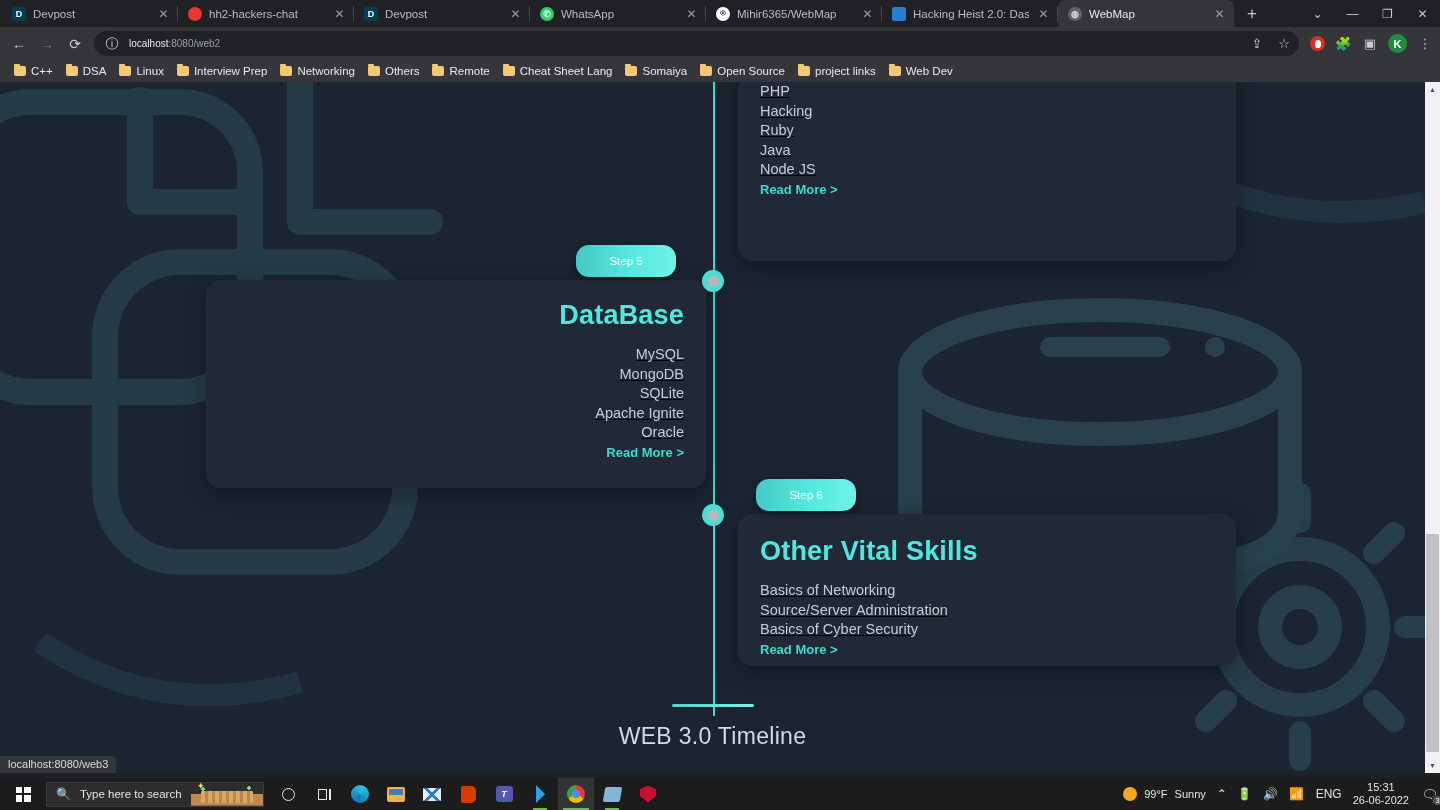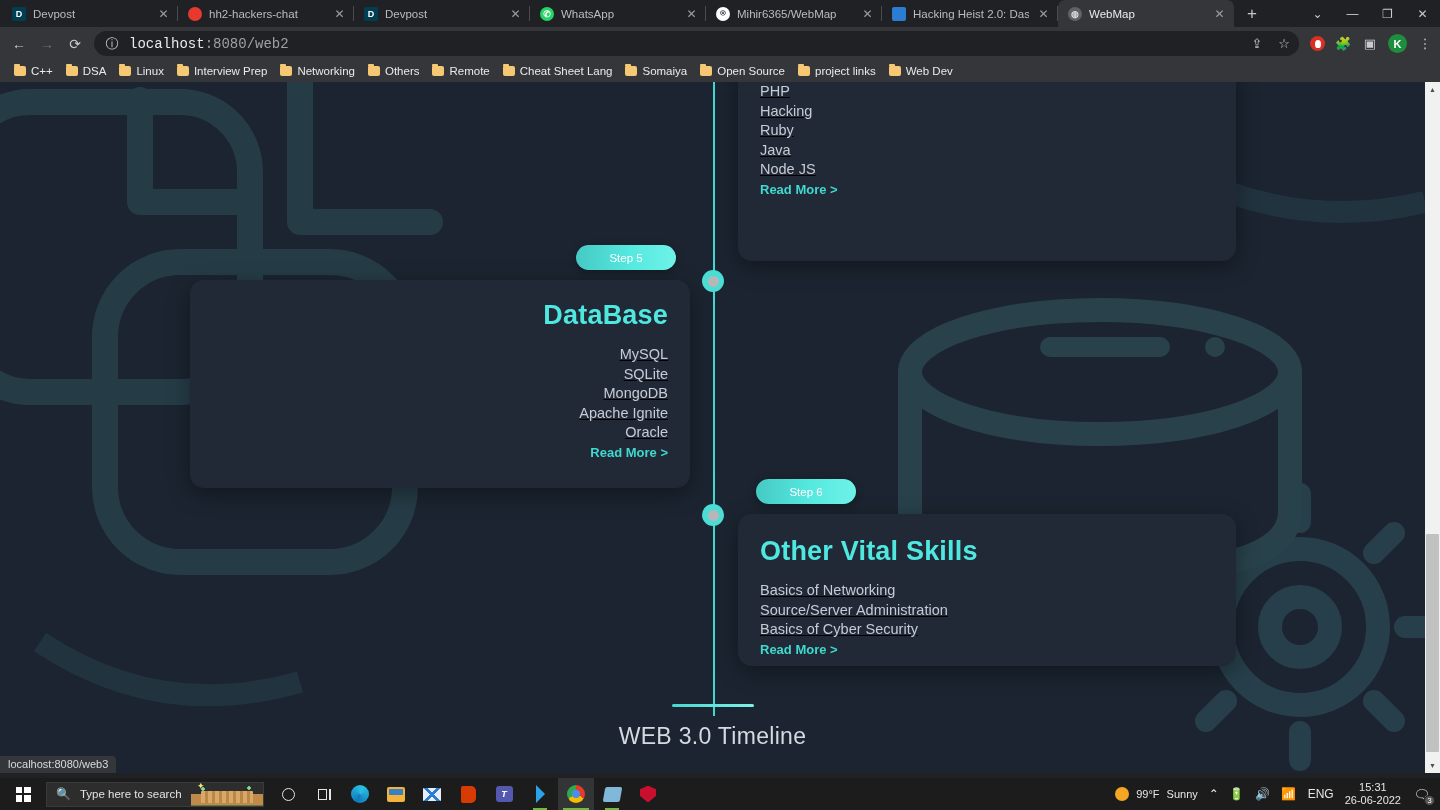--- a/index.html
+++ b/index.html
@@ -78,21 +78,21 @@
     display: flex; align-items: center; justify-content: center;
     color: #c8cbcf; font-size: 14px;
   }
   .nav-btn.dim { color: #6d7074; }
   .omnibox {
     flex: 1 1 auto; height: 25px; background: #202124;
     border-radius: 13px; margin: 0 6px 0 4px;
     display: flex; align-items: center; padding: 0 9px; gap: 8px;
     position: relative;
   }
-  .omni-url { font-size: 14px; color: #9aa0a6; white-space: nowrap; font-family: Liberation Mono, monospace; }
+  .omni-url { font-size: 10px; color: #9aa0a6; white-space: nowrap; }
   .omni-url b { color: #e8eaed; font-weight: 400; }
   .omni-right {
     position: absolute; right: 6px; display: flex; gap: 9px; align-items: center;
     color: #c8cbcf; font-size: 12px;
   }
   .tb-icons { display: flex; align-items: center; gap: 9px; padding-left: 3px; }
   .tb-ic { width: 18px; height: 18px; display:flex; align-items:center; justify-content:center; color: #c8cbcf; font-size: 13px; }
   .ext-red { width: 15px; height: 15px; border-radius: 50%; background: #d93025; display:flex;align-items:center;justify-content:center; }
   .ext-red::after { content:""; width:6px;height:8px;background:#fff;border-radius:50% 50% 45% 45%; }
   .avatar-k {
@@ -168,21 +168,21 @@
     font-size: 14.5px; color: #c6ccd6; line-height: 19.5px;
     padding: 0;
   }
   .readmore {
     font-size: 13px; color: #3fd9cf; font-weight: 600;
     display: inline-block; margin-top: 1px;
   }
 
   .step {
     position: absolute; z-index: 4;
-    height: 25px; min-width: 100px;
+    height: 32px; min-width: 100px;
     border-radius: 13px;
     background: linear-gradient(90deg, #46c9c4 0%, #55e9df 55%, #6ff2e8 100%);
     color: #ffffff; font-size: 11.5px;
     display: flex; align-items: center; justify-content: center;
     box-shadow: 0 2px 9px rgba(0,0,0,.3);
   }
 
   .footer-title {
     position: absolute; left: 0; right: 0; top: 622px;
     text-align: center; z-index: 3;
@@ -284,21 +284,21 @@
   .ic-office { width:15px;height:17px;background:#d83b01;border-radius:2px 5px 5px 2px; }
   .ic-teams { width:17px;height:16px;background:#5558af;border-radius:3px;color:#fff;font-size:9px;font-weight:bold;display:flex;align-items:center;justify-content:center; }
   .ic-vscode { width:0;height:0;border-left:9px solid #2aa3e8;border-top:9px solid transparent;border-bottom:9px solid transparent; }
   .ic-chrome { width:18px;height:18px;border-radius:50%;background:conic-gradient(#e33b2e 0 33%,#f5bc00 33% 66%,#2fa84f 66% 100%);position:relative; }
   .ic-chrome::after{content:"";position:absolute;inset:5px;border-radius:50%;background:#4a8df0;}
   .ic-book { width:17px;height:15px;background:#7fb8d9;transform:skewX(-10deg);border-radius:2px; }
   .ic-mcafee { width:16px;height:17px;background:#c8102e;clip-path:polygon(50% 0,100% 22%,100% 62%,50% 100%,0 62%,0 22%); }
 
   .tray {
     margin-left: auto; display: flex; align-items: center;
-    gap: 11px; padding-right: 8px; color: #e6e6e6; font-size: 11px;
+    gap: 11px; color: #e6e6e6; font-size: 11px;
   }
   .weather { display: flex; align-items: center; gap: 7px; }
   .sun { width: 14px; height: 14px; border-radius: 50%; background: #f5a623; }
   .tray-ic { font-size: 12px; color: #e6e6e6; display:flex;align-items:center; }
   .clock { text-align: center; line-height: 13px; font-size: 11px; }
   .notif {
     position: relative; width: 20px; height: 18px;
     display:flex;align-items:center;justify-content:center; font-size: 13px;
   }
   .notif-badge {
@@ -471,26 +471,26 @@
           <li>PHP</li>
           <li>Hacking</li>
           <li>Ruby</li>
           <li>Java</li>
           <li>Node JS</li>
         </ul>
         <a class="readmore">Read More &gt;</a>
       </div>
 
       <div class="step" style="left:576px; top:163px; width:99px;">Step 5</div>
-      <div class="card left" style="left:190px; top:198px; width:500px; height:208px;">
+      <div class="card left" style="left:206px; top:198px; width:500px; height:208px;">
         <h2>DataBase</h2>
         <ul>
           <li>MySQL</li>
+          <li>MongoDB</li>
           <li>SQLite</li>
-          <li>MongoDB</li>
           <li>Apache Ignite</li>
           <li>Oracle</li>
         </ul>
         <a class="readmore">Read More &gt;</a>
       </div>
 
       <div class="step" style="left:756px; top:397px; width:99px;">Step 6</div>
       <div class="card right" style="left:738px; top:432px; width:498px; height:152px; padding-top:22px;">
         <h2>Other Vital Skills</h2>
         <ul>

